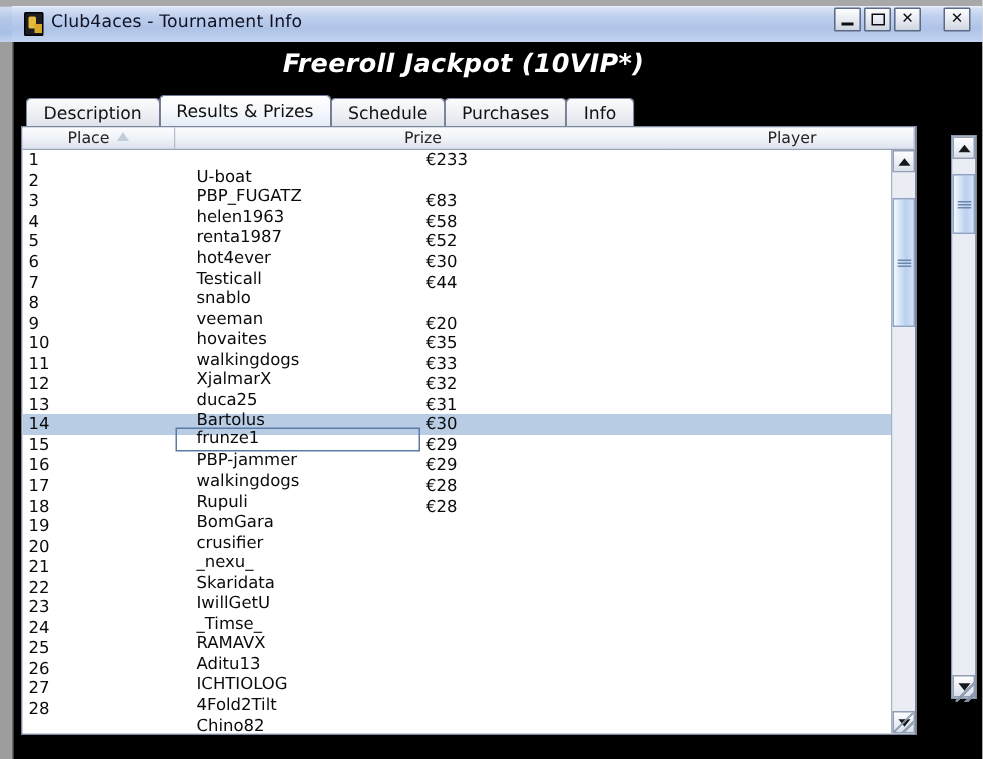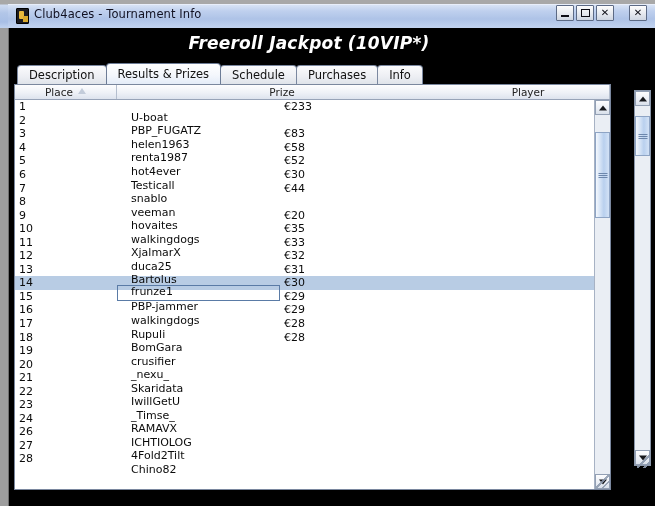--- a/index.html
+++ b/index.html
@@ -565,20 +565,25 @@
           <div class="cell c-place">23</div>
           <div class="cell c-player">_Timse_</div>
           <div class="cell c-prize"></div>
         </div>
         <div class="row">
           <div class="cell c-place">24</div>
           <div class="cell c-player">RAMAVX</div>
           <div class="cell c-prize"></div>
         </div>
         <div class="row">
+          <div class="cell c-place">25</div>
+          <div class="cell c-player">Aditu13</div>
+          <div class="cell c-prize"></div>
+        </div>
+        <div class="row">
           <div class="cell c-place">26</div>
           <div class="cell c-player">ICHTIOLOG</div>
           <div class="cell c-prize"></div>
         </div>
         <div class="row">
           <div class="cell c-place">27</div>
           <div class="cell c-player">4Fold2Tilt</div>
           <div class="cell c-prize"></div>
         </div>
         <div class="row">

